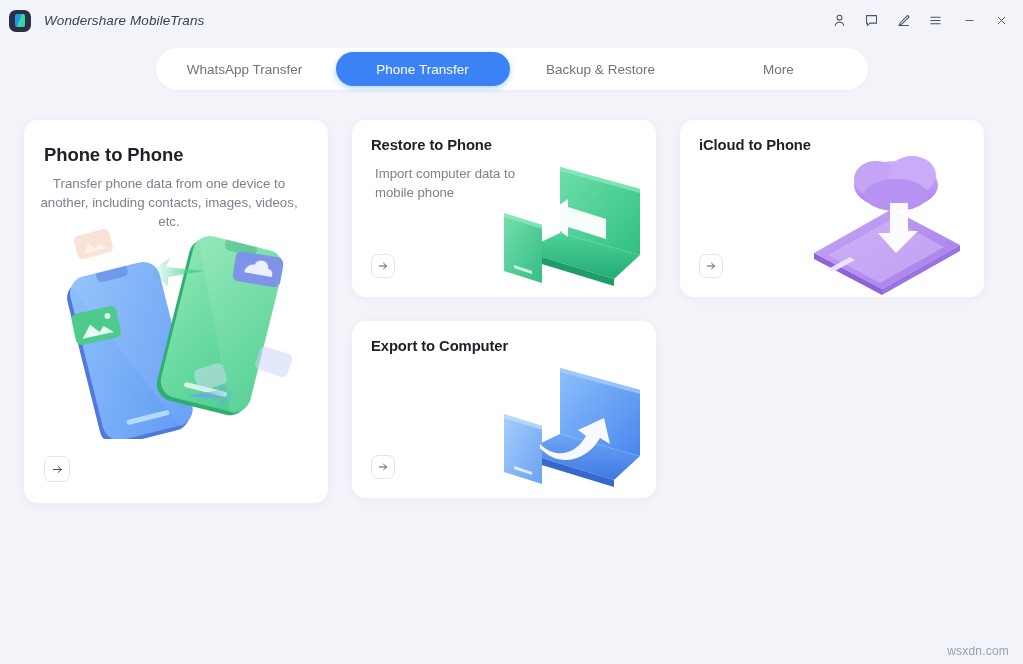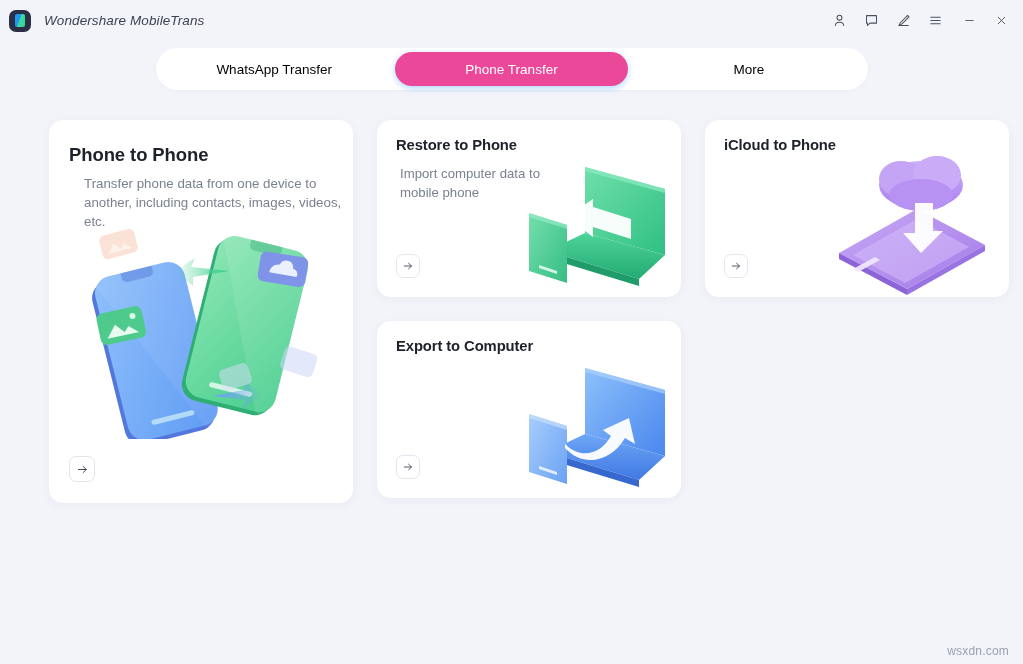--- a/index.html
+++ b/index.html
@@ -69,35 +69,35 @@
     display: flex;
     align-items: center;
     box-shadow: 0 1px 3px rgba(60,70,110,.05);
   }
   .tab {
     flex: 1;
     height: 34px;
     margin: 0 2px;
     display: flex; align-items: center; justify-content: center;
     font-size: 13.5px;
-    color: #000000;
+    color: #737373;
     border-radius: 17px;
     white-space: nowrap;
     cursor: default;
   }
   .tab.active {
-    background: #ec4899;
+    background: #3b82f6;
     color: #ffffff;
     font-weight: normal;
     box-shadow: 0 2px 6px rgba(16,137,245,.35);
   }
 
   
   .content {
-    padding: 23px 30px 0 49px;
+    padding: 23px 30px 0 24px;
     display: flex;
     gap: 24px;
   }
   .col-left { width: 304px; flex: none; }
   .col-mid  { width: 304px; flex: none; }
   .col-right{ width: 304px; flex: none; }
 
   .card {
     position: relative;
     background: #fff;
@@ -116,21 +116,21 @@
     letter-spacing: -.1px;
   }
   .card-sub {
     position: absolute;
     color: #7b8190;
     line-height: 1.42;
   }
 
   
   .card-tall .card-title { left: 20px; top: 24px; font-size: 18.5px; }
-  .card-tall .card-sub   { left: 35px; top: 55px; width: 258px; font-size: 13.3px; }
+  .card-tall .card-sub   { left: 16px; top: 55px; width: 258px; font-size: 13.3px; text-align: center; }
 
   
   .card-short .card-title { left: 19px; top: 17px; font-size: 14.8px; }
   .card-short .card-sub   { left: 23px; top: 45px; width: 170px; font-size: 13.2px; }
 
   
   .go-btn {
     position: absolute;
     width: 24px; height: 24px;
     border: 1px solid #e2e5ec;
@@ -198,20 +198,21 @@
         <path d="M4 4l8 8M12 4l-8 8"></path>
       </svg>
     </div>
   </div>
 </div>
 
 <div class="tabbar-wrap">
   <div class="tabbar">
     <div class="tab">WhatsApp Transfer</div>
     <div class="tab active">Phone Transfer</div>
+    <div class="tab">Backup &amp; Restore</div>
     <div class="tab">More</div>
   </div>
 </div>
 
 <div class="content">
 
   <div class="col-left">
     <div class="card card-tall">
       <div class="card-title">Phone to Phone</div>
       <div class="card-sub">Transfer phone data from one device to another, including contacts, images, videos, etc.</div>

